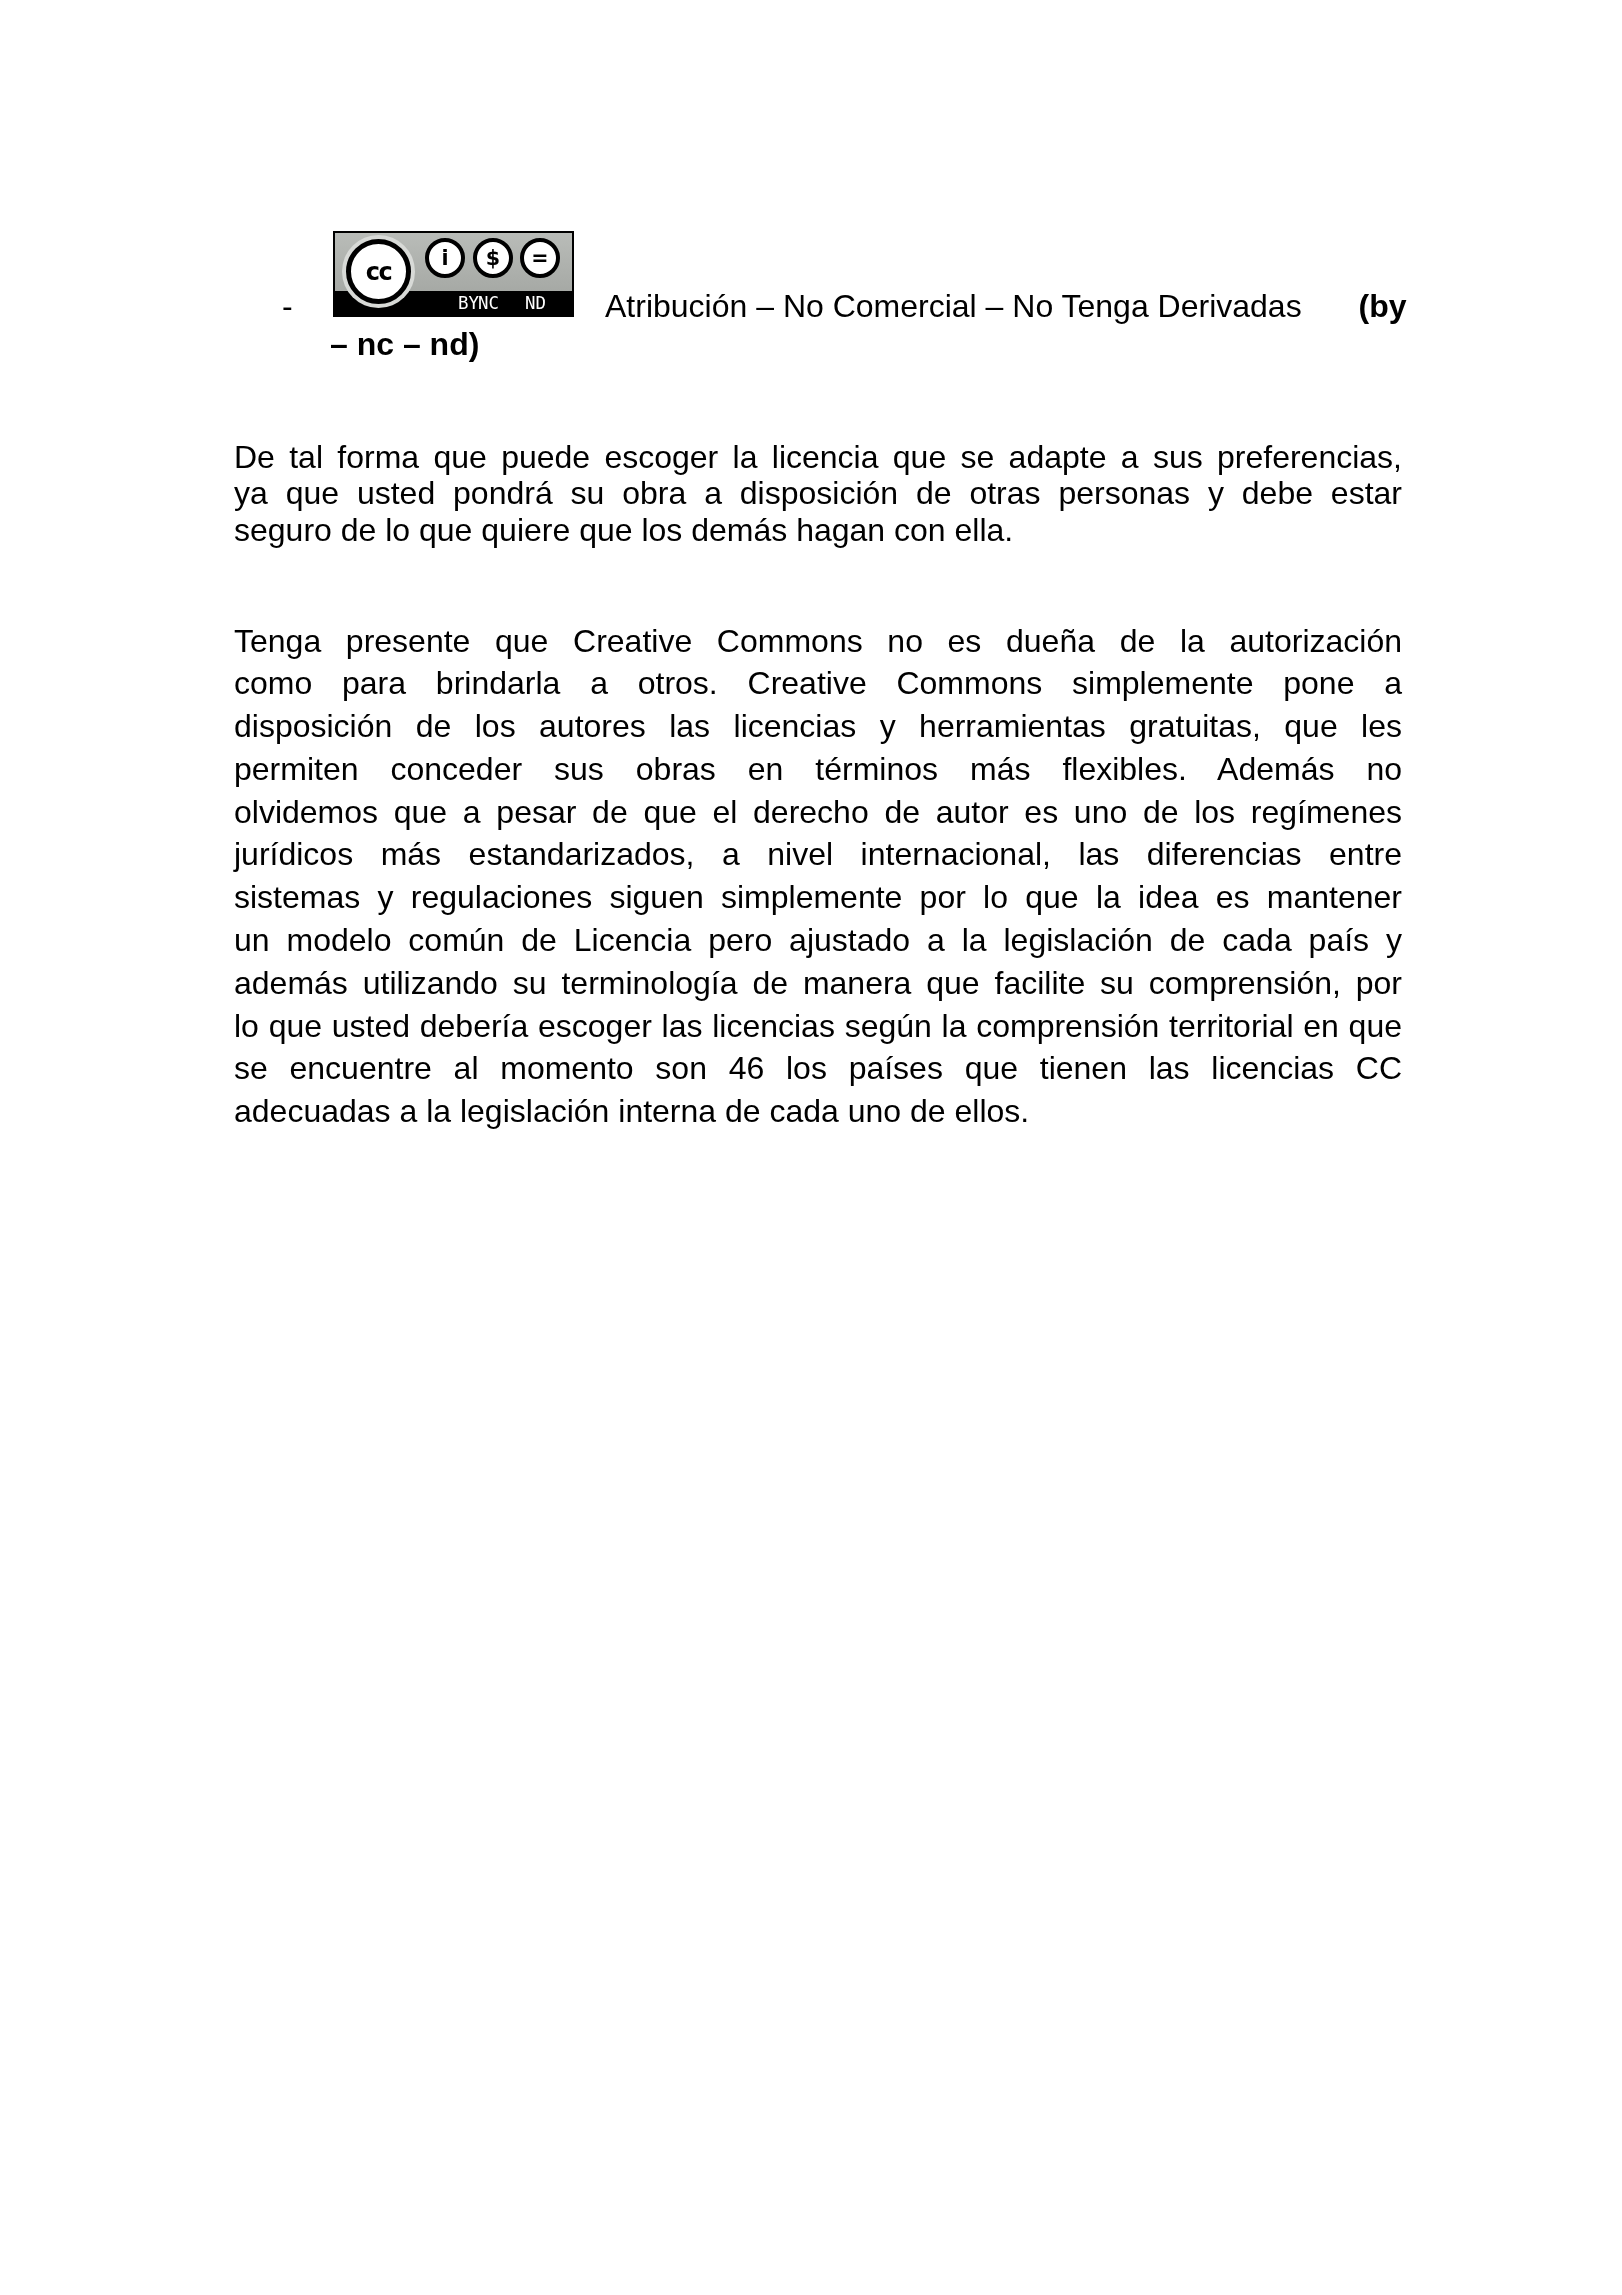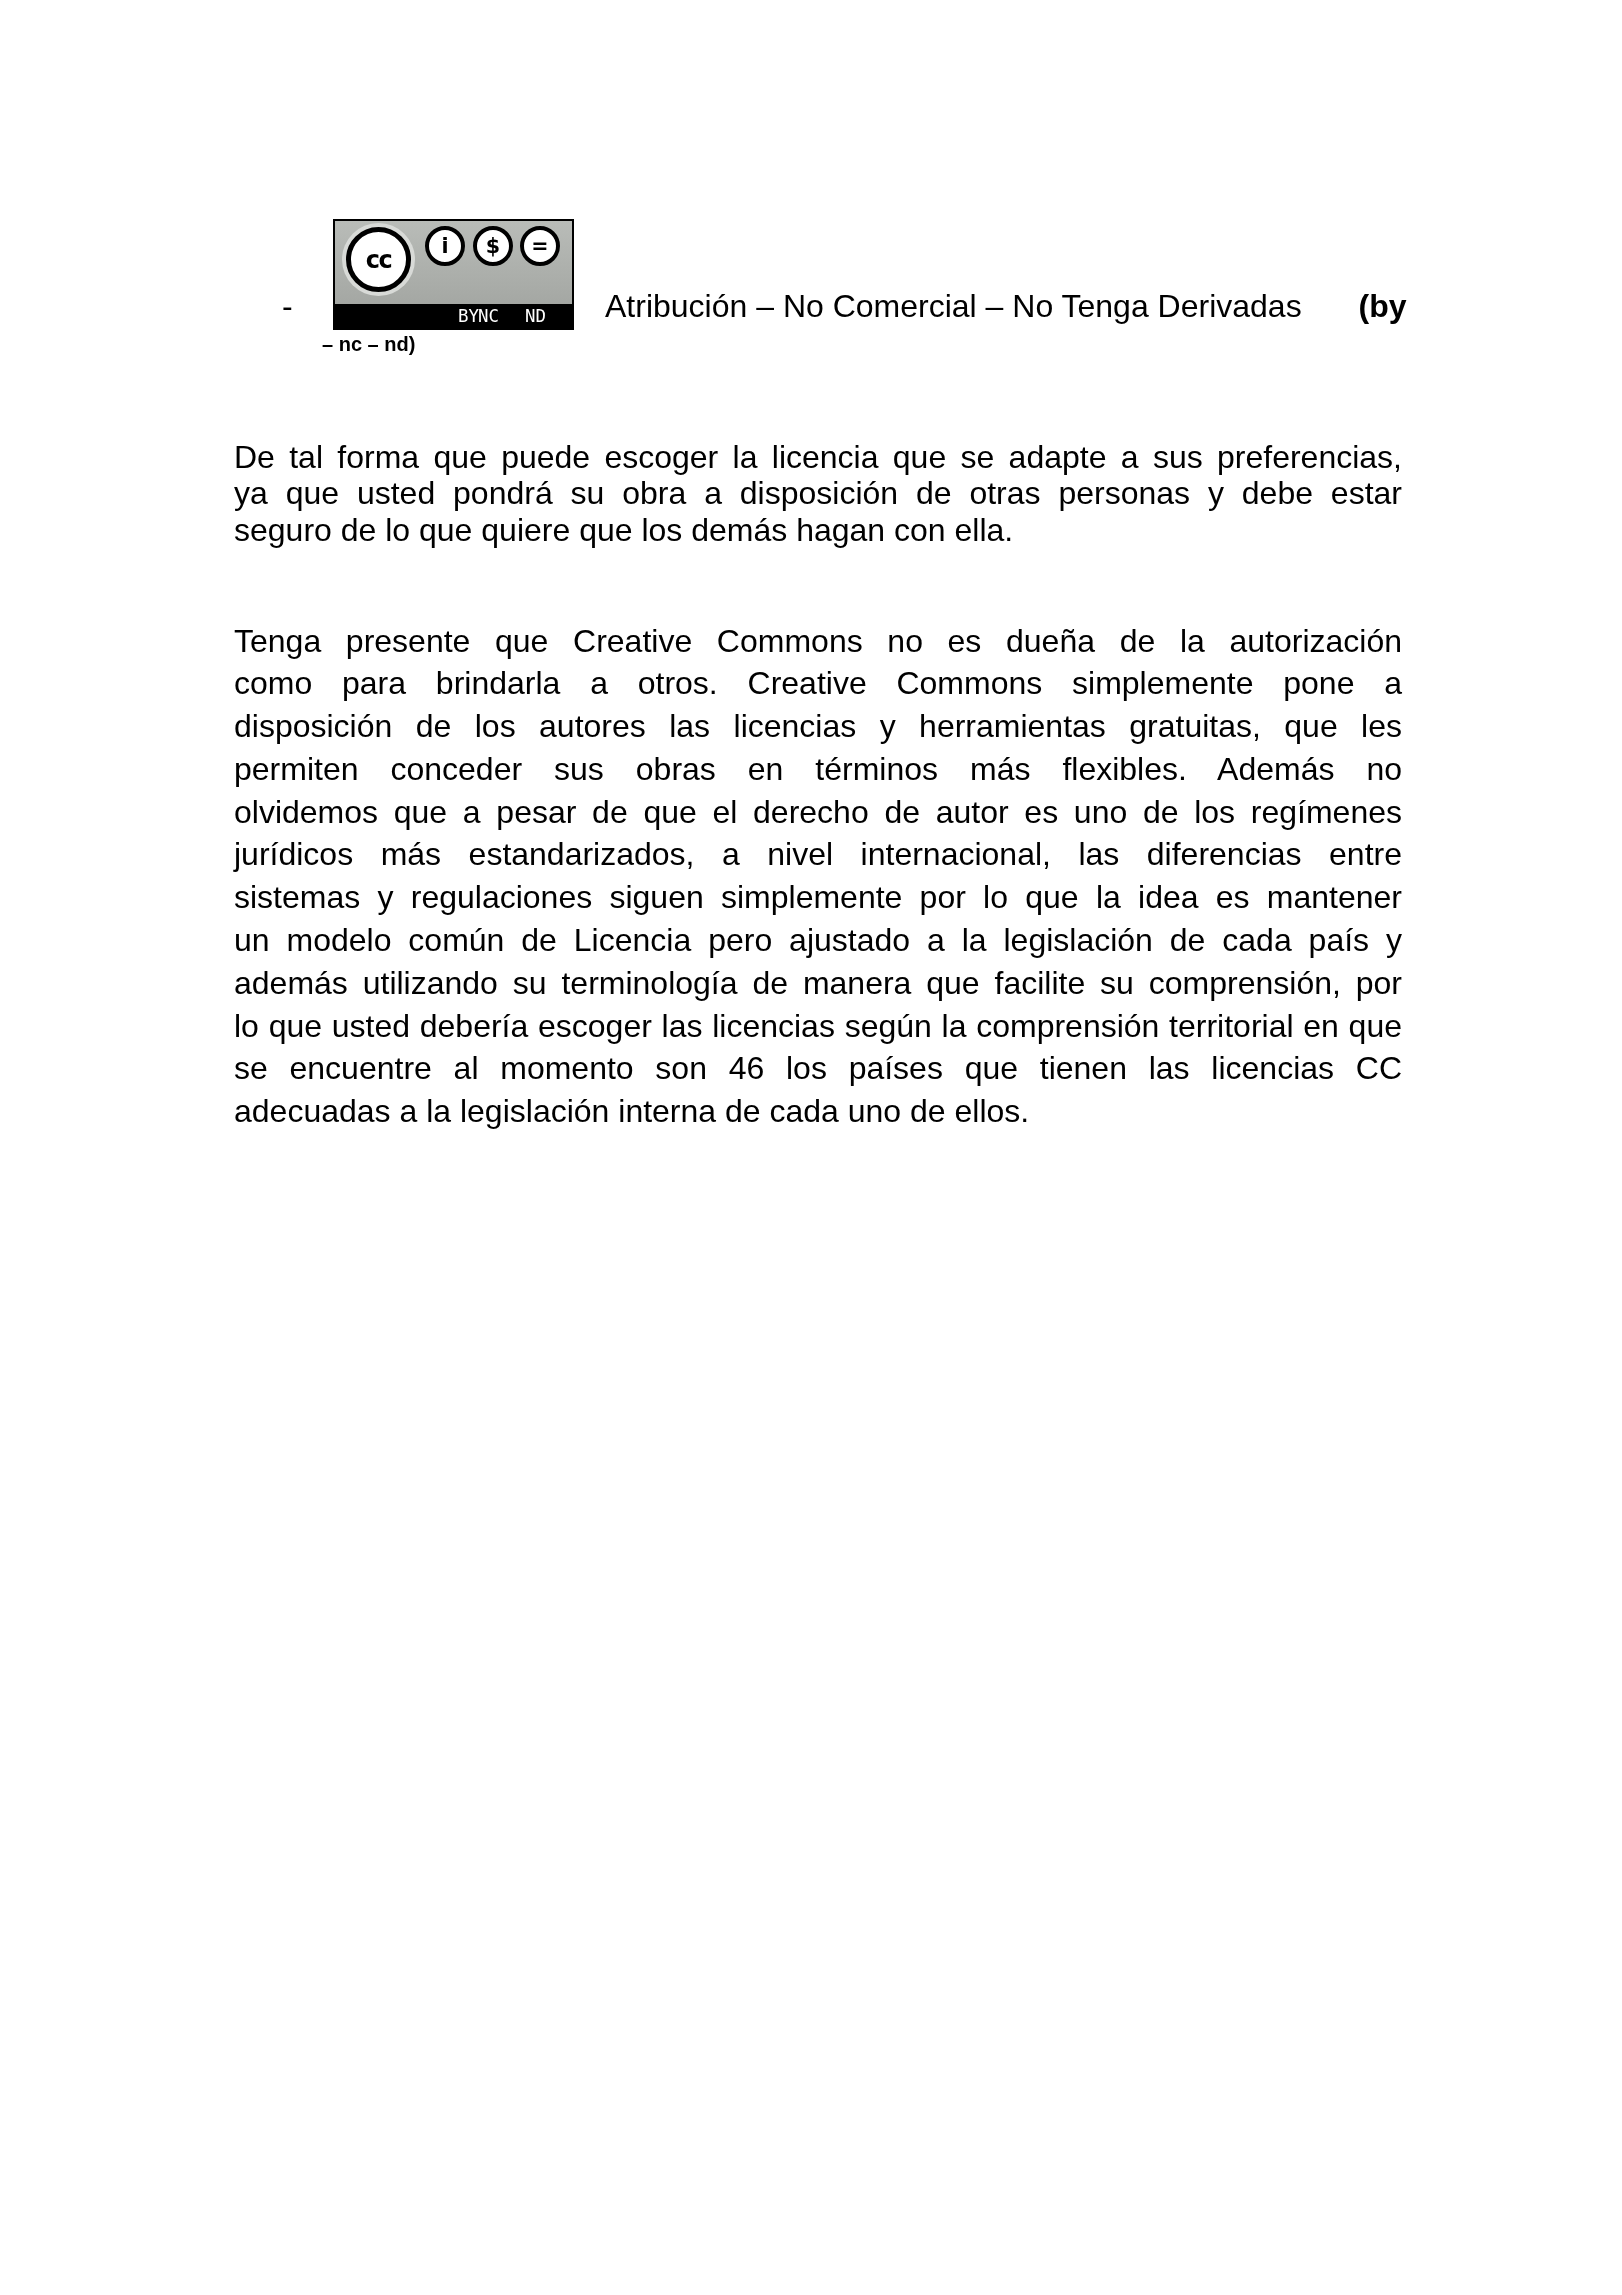--- a/index.html
+++ b/index.html
@@ -38,23 +38,23 @@
     .bullet-dash {
       position: absolute;
       left: 282px;
       top: 288px;
       font-size: 32px;
       line-height: 36px;
     }
     .cc-badge {
       position: absolute;
       left: 333px;
-      top: 219px;
+      top: 231px;
       width: 241px;
-      height: 111px;
+      height: 86px;
       background: linear-gradient(180deg, #b9bcb8 0%, #a9aca8 60%, #9ea19d 100%);
       border: 2.4px solid #000;
       box-sizing: border-box;
       overflow: hidden;
     }
     .cc-badge .bottom-bar {
       position: absolute;
       left: 0; bottom: 0;
       width: 100%;
       height: 24px;
@@ -116,23 +116,23 @@
       top: 288px;
       width: 797px;
       font-size: 32px;
       line-height: 36px;
       white-space: nowrap;
       text-align: justify;
       text-align-last: justify;
     }
     .license-cont {
       position: absolute;
-      left: 322px;
+      left: 330px;
       top: 326px;
-      font-size: 20px;
+      font-size: 32px;
       line-height: 36px;
       font-weight: bold;
       white-space: nowrap;
     }
     .bold { font-weight: bold; margin-left: 48px; }
   </style>
 </head>
 <body>
 
 <div class="page">

